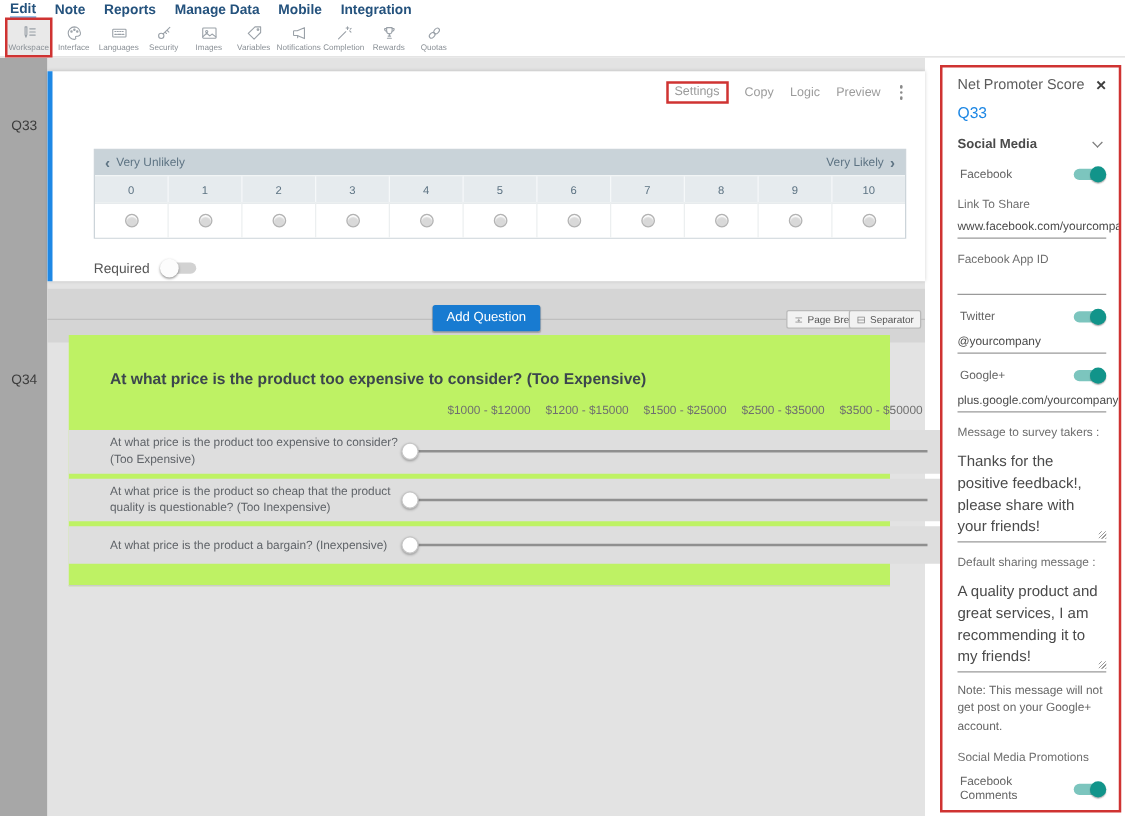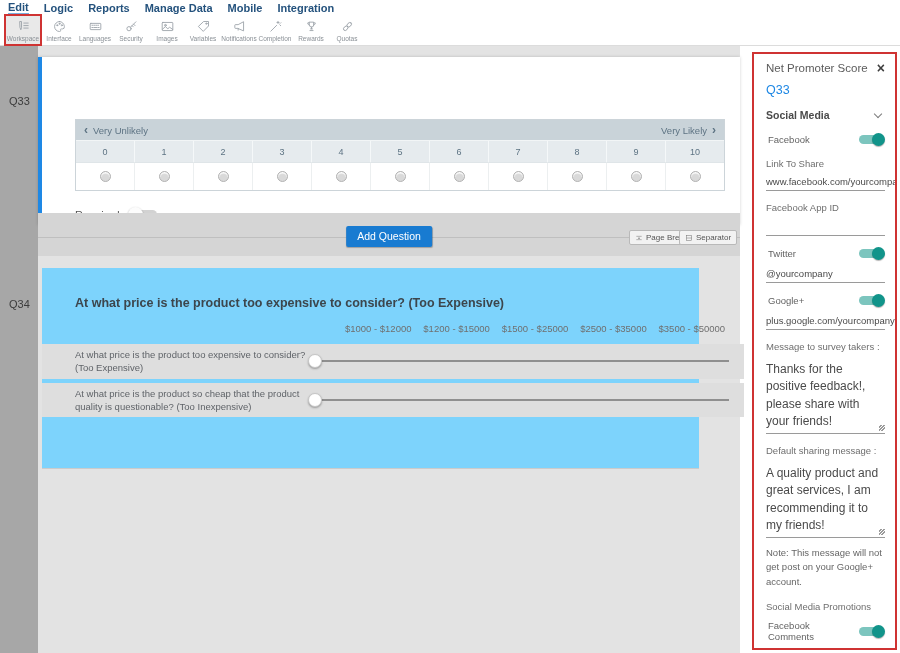--- a/index.html
+++ b/index.html
@@ -60,35 +60,35 @@
 
   .required-row { position:absolute; left:33px; top:150px; display:flex; align-items:center; gap:8px; }
   .required-label { font-size:11px; color:#555; }
   .toggle-off { position:relative; width:30px; height:15px; cursor:pointer; }
   .toggle-off .track { position:absolute; left:3px; top:3px; width:26px; height:9px;
     border-radius:5px; background:#d2d2d2; }
   .toggle-off .knob { position:absolute; left:0; top:0; width:15px; height:15px; border-radius:50%;
     background:#fcfcfc; box-shadow:0 1px 2px rgba(0,0,0,.45); }
 
   
-  .insert-band { position:absolute; left:0; top:167px; width:702px; height:43px; background:#d5d5d5; }
+  .insert-band { position:absolute; left:0; top:185px; width:702px; height:43px; background:#d5d5d5; }
   .insert-band .rule { position:absolute; top:24px; left:0; width:100%; height:1px; background:#bfbfbf; }
   .add-q-btn { position:absolute; top:13px; left:50%; transform:translateX(-50%); height:21px;
     padding:0 11px; background:#187bd1; color:#fff; font-size:10.5px; line-height:21px;
     border-radius:2px; cursor:pointer; box-shadow:0 1px 1px rgba(0,0,0,.25); }
   .small-btn { position:absolute; top:17px; height:15px; border:1px solid #b9b9b9; background:#f2f2f2;
     font-size:8px; color:#555; display:flex; align-items:center; gap:3px; padding:0 5px;
     border-radius:2px; cursor:pointer; }
   .small-btn svg { width:8px; height:8px; stroke:#777; fill:none; stroke-width:1.6; }
   #page-break-btn { left:591px; }
   #separator-btn { left:641px; }
 
   
-  .pricing-section { position:absolute; left:4px; top:222px; width:657px; height:201px;
-    background:#7dd3fc; border-bottom:1px solid #cbcbcb; }
+  .pricing-section { position:absolute; left:17px; top:222px; width:657px; height:201px;
+    background:#bef264; border-bottom:1px solid #cbcbcb; }
   .pricing-title { position:absolute; left:33px; top:28px; font-size:12.5px; font-weight:600; color:#3c464d; }
   .pricing-cols { position:absolute; left:297px; top:55px; width:392px; display:flex; }
   .pricing-col { flex:1; text-align:center; font-size:9.5px; color:#6f6f6f; }
   .pricing-rows { position:absolute; left:0; top:76px; width:702px; display:flex;
     flex-direction:column; gap:4px; }
   .p-row { background:#dedede; display:flex; align-items:center; padding:4px 0; }
   .p-row-label { width:266px; padding-left:33px; font-size:9.5px; color:#5f6368; line-height:1.4; }
   .p-slider { position:relative; flex:1; height:22px; margin-right:15px; cursor:pointer; }
   .p-track { position:absolute; left:6px; right:0; top:50%; height:2px; margin-top:-1px; background:#8f8f8f; }
   .p-handle { position:absolute; left:0; top:50%; margin-top:-7px; width:14px; height:14px;
@@ -119,21 +119,21 @@
     border-bottom:1px solid #9a9a9a; padding-bottom:2px; position:relative; cursor:text; }
   .pi-textarea::after { content:""; position:absolute; right:0; bottom:2px; width:6px; height:6px;
     background:repeating-linear-gradient(135deg, transparent 0 1.2px, #9a9a9a 1.2px 2.2px); }
   .pi-note { margin-top:8px; font-size:9.5px; color:#666; line-height:1.55; }
 </style>
 </head>
 <body>
 
 <nav class="menubar" id="menubar-items">
     <span class="menu-item active">Edit</span>
-    <span class="menu-item">Logic</span>
+    <span class="menu-item">Note</span>
     <span class="menu-item">Reports</span>
     <span class="menu-item">Manage Data</span>
     <span class="menu-item">Mobile</span>
     <span class="menu-item">Integration</span>
   </nav>
 
 <div class="toolbar" id="toolbar-items">
     <div class="tool-item highlighted">
       <span class="tool-icon">
         <svg viewBox="0 0 24 24">
@@ -231,20 +231,31 @@
 
 <div class="workarea">
   <div class="qstrip">
     <div class="qlabel" style="top:49px">Q33</div>
     <div class="qlabel" style="top:252px">Q34</div>
   </div>
 
   <div class="canvas">
 
     <section class="nps-card">
+      <div class="card-actions">
+        <span class="act act-settings">Settings</span>
+        <span class="act">Copy</span>
+        <span class="act">Logic</span>
+        <span class="act">Preview</span>
+        <span class="kebab">
+            <i></i>
+            <i></i>
+            <i></i>
+          </span>
+      </div>
 
 
       <div class="nps-table">
         <div class="nps-head">
           <span class="side">
             <span class="nps-chev">‹</span>
             <span>Very Unlikely</span>
           </span>
           <span class="side">
             <span>Very Likely</span>
@@ -345,20 +356,27 @@
               <span class="p-handle"></span>
             </div>
           </div>
           <div class="p-row">
             <div class="p-row-label">At what price is the product so cheap that the product quality is questionable? (Too Inexpensive)</div>
             <div class="p-slider">
               <span class="p-track"></span>
               <span class="p-handle"></span>
             </div>
           </div>
+          <div class="p-row">
+            <div class="p-row-label">At what price is the product a bargain? (Inexpensive)</div>
+            <div class="p-slider">
+              <span class="p-track"></span>
+              <span class="p-handle"></span>
+            </div>
+          </div>
         </div>
     </section>
   </div>
 </div>
 
 <aside class="panel">
   <div class="panel-header">
     <span class="panel-title">Net Promoter Score</span>
     <span class="panel-close">×</span>
   </div>

